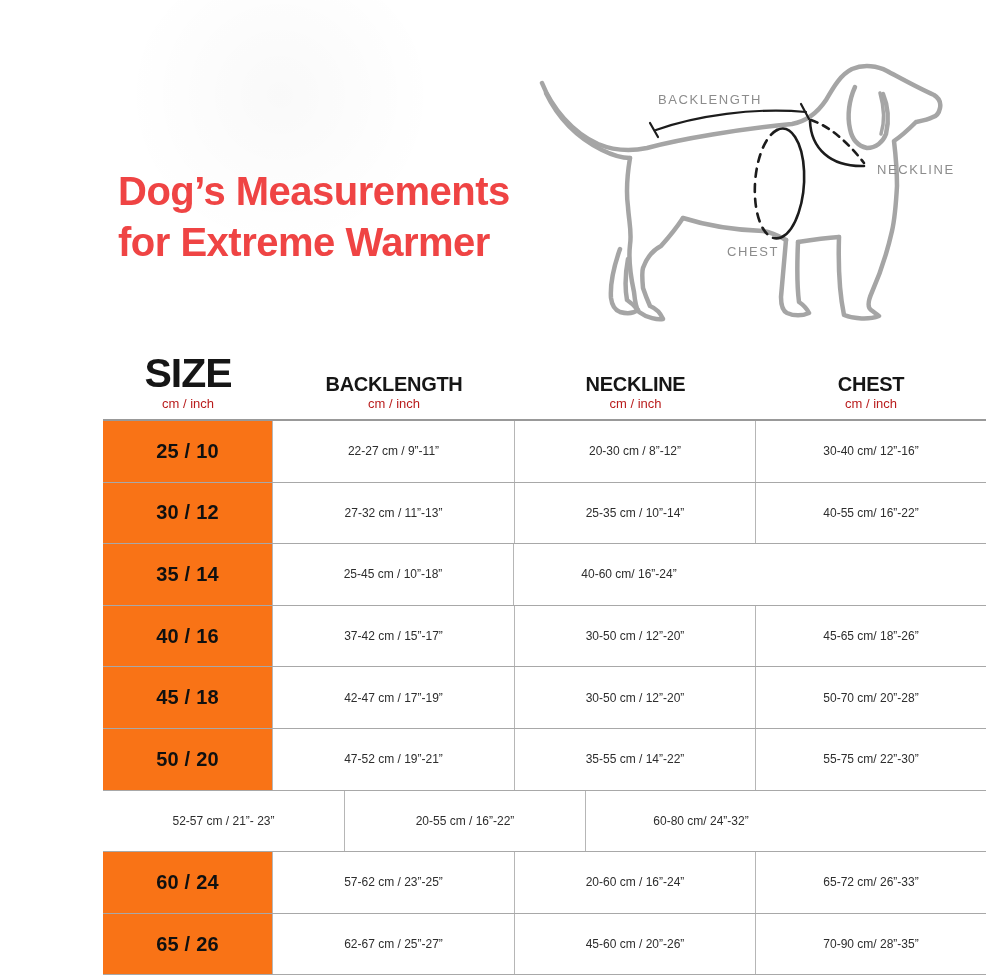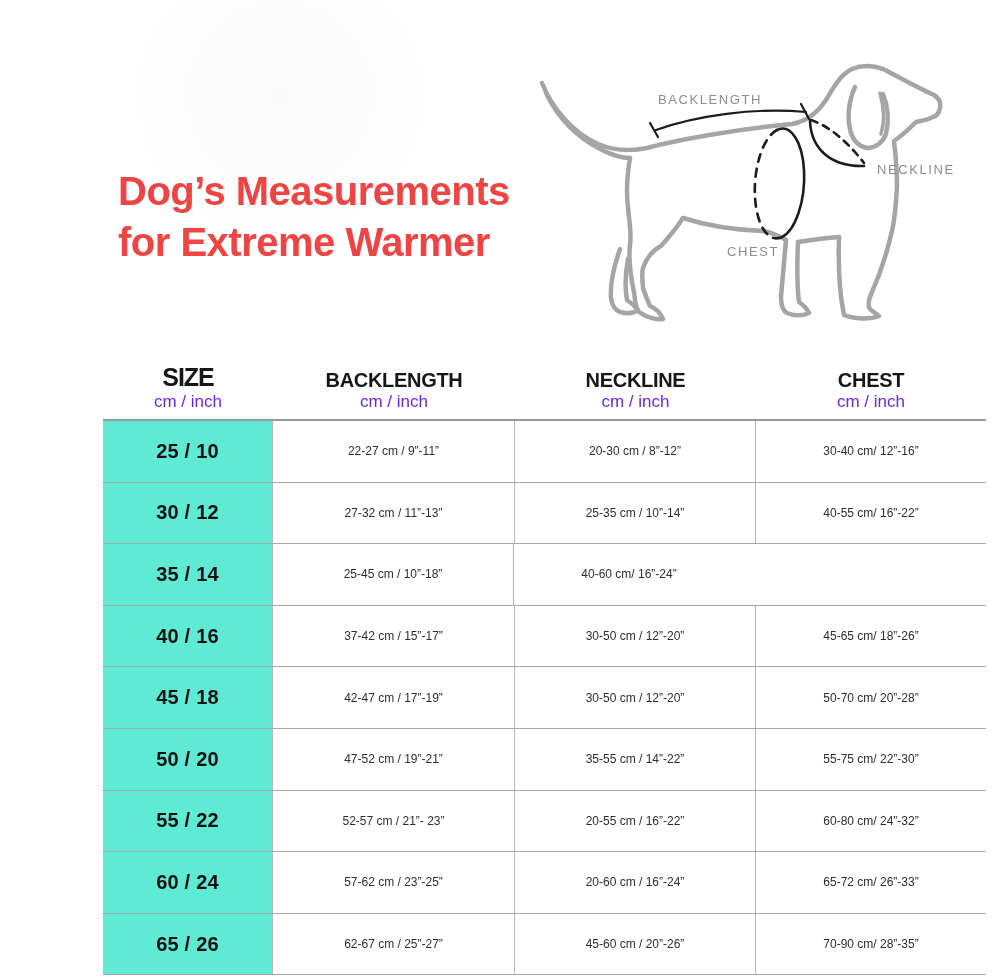--- a/index.html
+++ b/index.html
@@ -27,35 +27,35 @@
   
   .thead {
     position: absolute; left: 103px; top: 357px; width: 883px; height: 62px;
     display: flex;
   }
   .th {
     display: flex; flex-direction: column; justify-content: flex-end; align-items: center;
     padding-bottom: 7px; color: #161616;
   }
   .th .lbl { font-weight: bold; font-size: 20px; letter-spacing: -0.3px; line-height: 1; }
-  .th.size .lbl { font-size: 25px; letter-spacing: -1px; }
-  .th .unit { font-size: 17px; line-height: 1.2; margin-top: 2px; color: #6d28d9; }
+  .th.size .lbl { font-size: 41px; letter-spacing: -1px; }
+  .th .unit { font-size: 13px; line-height: 1.2; margin-top: 2px; color: #b91c1c; }
   .c1 { width: 170px; } .c2 { width: 242px; } .c3 { width: 241px; } .c4 { width: 230px; }
 
   .tbody {
     position: absolute; left: 103px; top: 419px; width: 883px;
     border-top: 2px solid #999999;
   }
   .row { display: flex; height: 61.6px; border-bottom: 1px solid #a8a8a8; }
   .cell {
     display: flex; align-items: center; justify-content: center;
     font-size: 12px; color: #2d2d2d; border-right: 1px solid #b6b6b6;
   }
   .cell.size {
-    background: #5eead4; font-weight: bold; font-size: 20px; color: #101010;
+    background: #f97316; font-weight: bold; font-size: 20px; color: #101010;
     letter-spacing: 0.2px;
   }
   .row .cell:last-child { border-right: none; }
 
   
   .diag-label {
     font-family: "Liberation Sans", sans-serif;
     font-size: 13px; letter-spacing: 1.6px; fill: #8c8c8c;
   }
 </style>
@@ -199,21 +199,20 @@
     <div class="cell c3">30-50 cm / 12”-20”</div>
     <div class="cell c4">50-70 cm/ 20”-28”</div>
   </div>
   <div class="row">
     <div class="cell size c1">50 / 20</div>
     <div class="cell c2">47-52 cm / 19”-21”</div>
     <div class="cell c3">35-55 cm / 14”-22”</div>
     <div class="cell c4">55-75 cm/ 22”-30”</div>
   </div>
   <div class="row">
-    <div class="cell size c1">55 / 22</div>
     <div class="cell c2">52-57 cm / 21”- 23”</div>
     <div class="cell c3">20-55 cm / 16”-22”</div>
     <div class="cell c4">60-80 cm/ 24”-32”</div>
   </div>
   <div class="row">
     <div class="cell size c1">60 / 24</div>
     <div class="cell c2">57-62 cm / 23”-25”</div>
     <div class="cell c3">20-60 cm / 16”-24”</div>
     <div class="cell c4">65-72 cm/ 26”-33”</div>
   </div>

